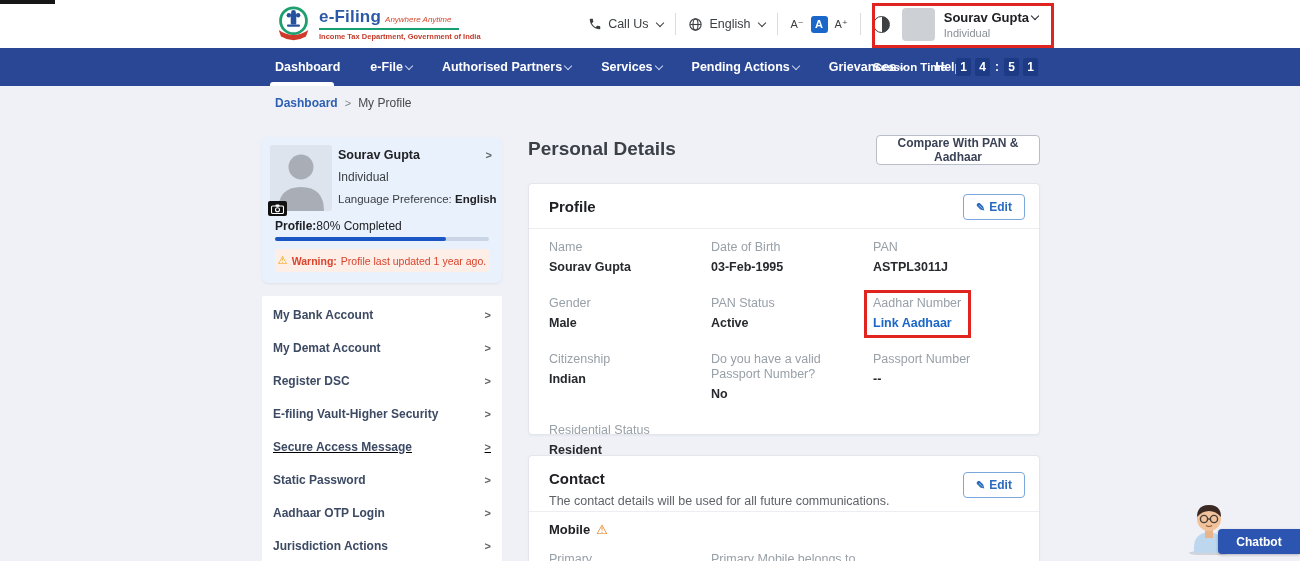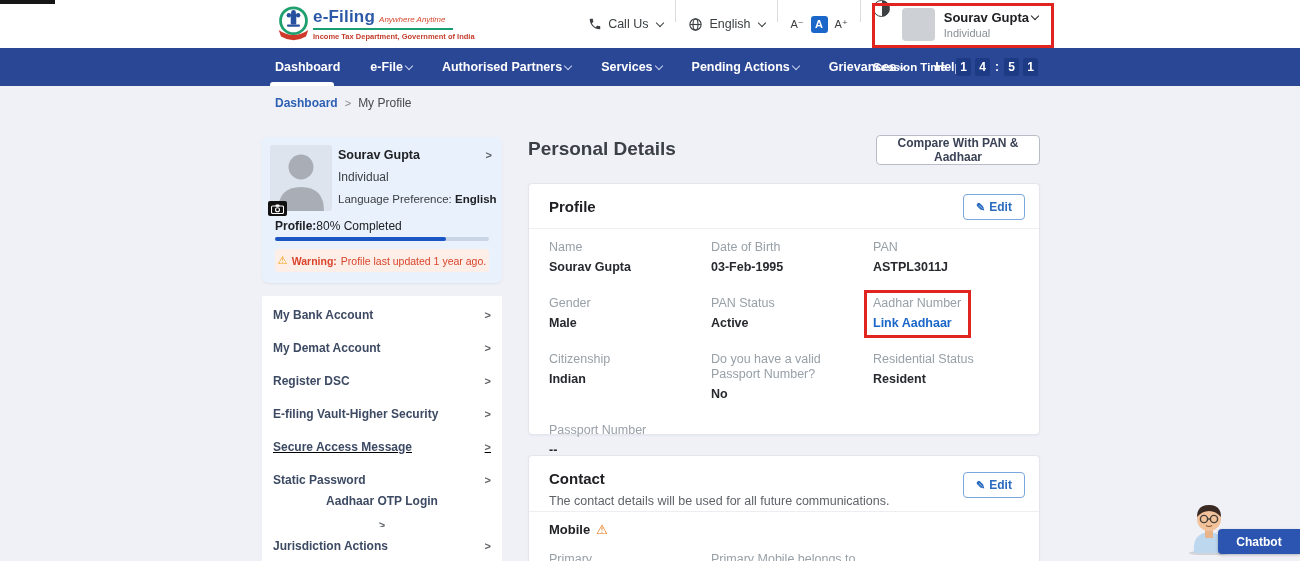--- a/index.html
+++ b/index.html
@@ -2,26 +2,26 @@
 <html><head>
 <meta charset="utf-8">
 <style>
   html,body{margin:0;padding:0;background:#dfe1e6;}
   #app{position:relative;width:1300px;height:561px;background:#eff1f7;overflow:hidden;
        font-family:"Liberation Sans","DejaVu Sans",sans-serif;border-right:1px solid #c9cbd1;border-bottom:1px solid #c9cbd1;}
   .abs{position:absolute;}
   
   .top-header{position:absolute;top:0;left:0;right:0;height:48px;background:#ffffff;}
   .black-strip{position:absolute;top:0;left:0;width:55px;height:4px;background:#161616;}
-  .logo-wrap{position:absolute;left:275px;top:5px;display:flex;align-items:center;gap:1px;}
+  .logo-wrap{position:absolute;left:275px;top:5px;display:flex;align-items:center;gap:7px;}
   .logo-text .brand{color:#2b59a8;font-size:17px;font-weight:bold;letter-spacing:.2px;display:inline;}
   .logo-text .tagline{color:#d5482e;font-size:8px;font-style:italic;margin-left:4px;display:inline;}
   .logo-rule{height:2px;background:#179e72;margin:1px 0 2px 0;width:140px;}
   .logo-dept{color:#c23b2a;font-size:7.5px;font-weight:bold;}
-  .hdr-right{position:absolute;right:262px;top:0;height:48px;display:flex;gap:12px;}
+  .hdr-right{position:absolute;right:262px;top:0;height:48px;display:flex;align-items:center;gap:12px;}
   .hdr-item{display:flex;align-items:center;gap:6px;color:#3c4043;font-size:12.5px;cursor:pointer;}
   .vdiv{width:1px;height:22px;background:#dadce0;}
   .cdown{display:inline-block;width:5px;height:5px;border-right:1.6px solid currentColor;border-bottom:1.6px solid currentColor;transform:rotate(45deg);margin:0 0 2px 3px;}
   .font-ctl{display:flex;align-items:center;gap:7px;color:#3c4043;}
   .fbtn{font-size:11px;color:#3c4043;cursor:pointer;}
   .fbtn.mid{background:#1a66c9;color:#fff;width:17px;height:17px;display:flex;align-items:center;justify-content:center;border-radius:3px;font-size:11px;font-weight:bold;}
   .contrast{width:15px;height:15px;border-radius:50%;border:1.6px solid #3c4043;background:linear-gradient(90deg,#ffffff 50%,#3c4043 50%);cursor:pointer;}
   .user-chip{display:flex;align-items:center;gap:9px;cursor:pointer;}
   .avatar{width:33px;height:33px;background:#cdd0d4;border-radius:4px;}
   .user-name{font-size:13px;font-weight:bold;color:#202124;display:flex;align-items:center;}
@@ -261,21 +261,21 @@
       <span class="menu-chev">&gt;</span>
   </div>
   <div class="menu-item" style="top:428px;text-decoration:underline;">
     <span class="menu-label">Secure Access Message</span>
       <span class="menu-chev">&gt;</span>
   </div>
   <div class="menu-item" style="top:461px;">
     <span class="menu-label">Static Password</span>
       <span class="menu-chev">&gt;</span>
   </div>
-  <div class="menu-item" style="top:494px;flex-direction:column;">
+  <div class="menu-item" style="top:494px;">
     <span class="menu-label">Aadhaar OTP Login</span>
       <span class="menu-chev">&gt;</span>
   </div>
   <div class="menu-item" style="top:527px;">
     <span class="menu-label">Jurisdiction Actions</span>
       <span class="menu-chev">&gt;</span>
   </div>
 
   <div class="page-title">Personal Details</div>
   <button class="compare-btn">Compare With PAN &amp; Aadhaar</button>
@@ -317,26 +317,26 @@
       </div>
       <div class="fld">
         <div class="fld-label">Citizenship</div>
         <div class="fld-value">Indian</div>
       </div>
       <div class="fld">
         <div class="fld-label">Do you have a valid Passport Number?</div>
         <div class="fld-value">No</div>
       </div>
       <div class="fld">
+        <div class="fld-label">Passport Number</div>
+        <div class="fld-value">--</div>
+      </div>
+      <div class="fld">
         <div class="fld-label">Residential Status</div>
         <div class="fld-value">Resident</div>
-      </div>
-      <div class="fld">
-        <div class="fld-label">Passport Number</div>
-        <div class="fld-value">--</div>
       </div>
     </div>
   </div>
 
   <div class="card contact-card">
     <div class="card-head">
       <span class="card-title">Contact</span>
       <div class="contact-sub">The contact details will be used for all future communications.</div>
     </div>
     <button class="edit-btn" style="top:16px;">

